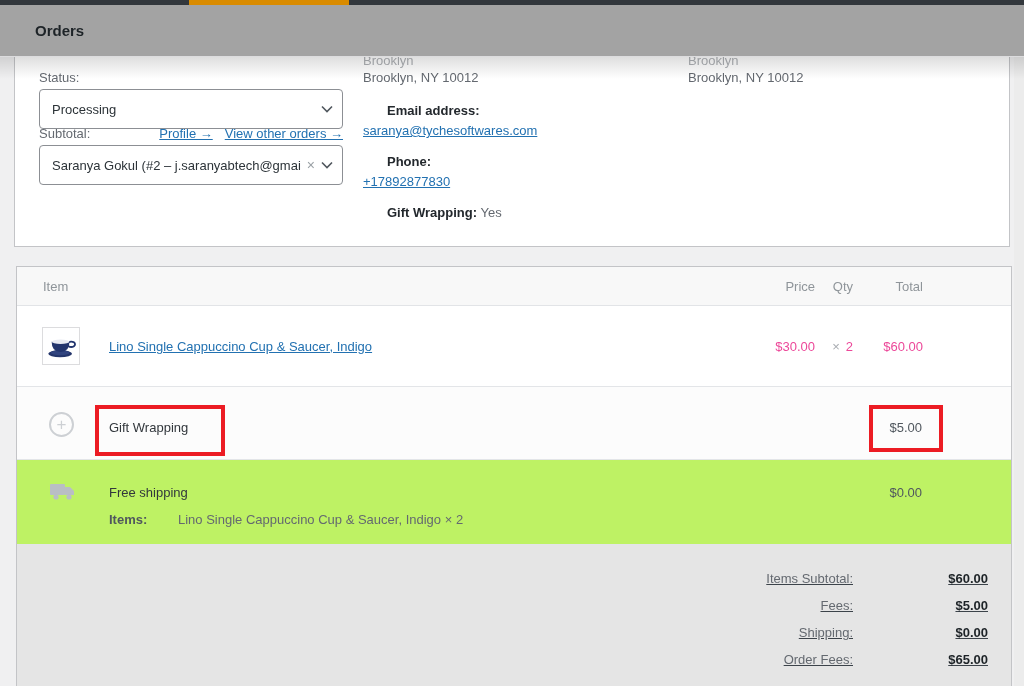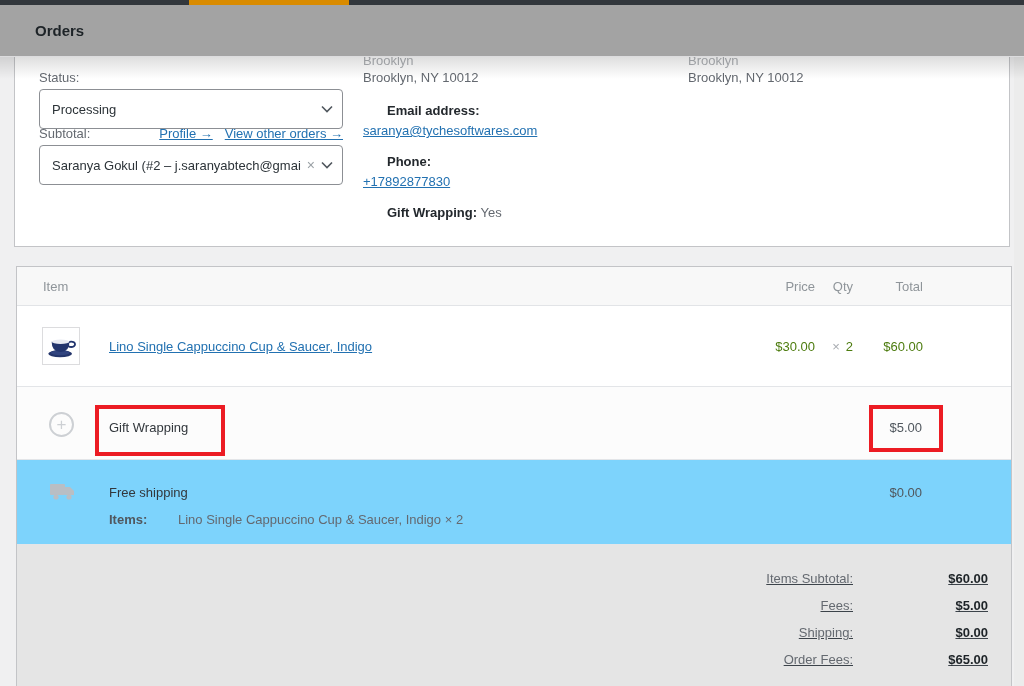--- a/index.html
+++ b/index.html
@@ -46,33 +46,33 @@
 
   
   .row-grid { display:grid; grid-template-columns:1fr 60px 38px 70px 88px; align-items:center; }
   .items-header { height:39px; background:#f8f8f8; border-bottom:1px solid #e2e4e7; color:#8f959a; }
   .items-header .c-item { padding-left:26px; }
   .c-right { text-align:right; }
   .product-row { height:81px; border-bottom:1px solid #e3e5e8; background:#fff; }
   .product-cell { display:flex; align-items:center; padding-left:25px; }
   .thumb { width:38px; height:38px; border:1px solid #dcdcde; background:#fff; display:flex; align-items:center; justify-content:center; flex:0 0 auto; }
   .prod-link { margin-left:29px; }
-  .val { color:#4d7c0f; }
+  .val { color:#ec4899; }
   .times { color:#a7abb0; margin-right:6px; }
 
   .fee-row { position:relative; height:73px; background:#fcfcfc; border-bottom:1px solid #e3e5e8; }
   .plus-circle { position:absolute; left:32px; top:25px; width:25px; height:25px; border:2px solid #cdd0d4;
     border-radius:50%; color:#cdd0d4; font-size:17px; line-height:21px; text-align:center; font-weight:400; }
   .fee-name { position:absolute; left:92px; top:33px; color:#32373c; }
   .fee-total { position:absolute; right:89px; top:33px; color:#50575e; }
   .red-box { position:absolute; border:4px solid #ec1c24; background:transparent; z-index:3; pointer-events:none; }
   .red-box-a { left:78px; top:18px; width:130px; height:51px; }
   .red-box-b { left:852px; top:18px; width:74px; height:47px; }
 
-  .ship-row { position:relative; height:85px; background:#7dd3fc; border-bottom:1px solid #e3e5e8; }
+  .ship-row { position:relative; height:85px; background:#bef264; border-bottom:1px solid #e3e5e8; }
   .ship-icon { position:absolute; left:32px; top:20px; }
   .ship-name { position:absolute; left:92px; top:25px; color:#32373c; }
   .ship-items-label { position:absolute; left:92px; top:52px; font-weight:700; color:#50575e; }
   .ship-items-value { position:absolute; left:161px; top:52px; color:#646970; }
   .ship-total { position:absolute; right:89px; top:25px; color:#50575e; }
 
   .totals { background:#e5e5e5; padding-top:26px; height:142px;text-decoration:underline; }
   .total-row { display:flex; justify-content:flex-end; align-items:center; padding-right:23px; margin-bottom:12px; }
   .total-label { color:#646970; }
   .total-value { width:135px; text-align:right; font-weight:700; color:#1d2327; }

